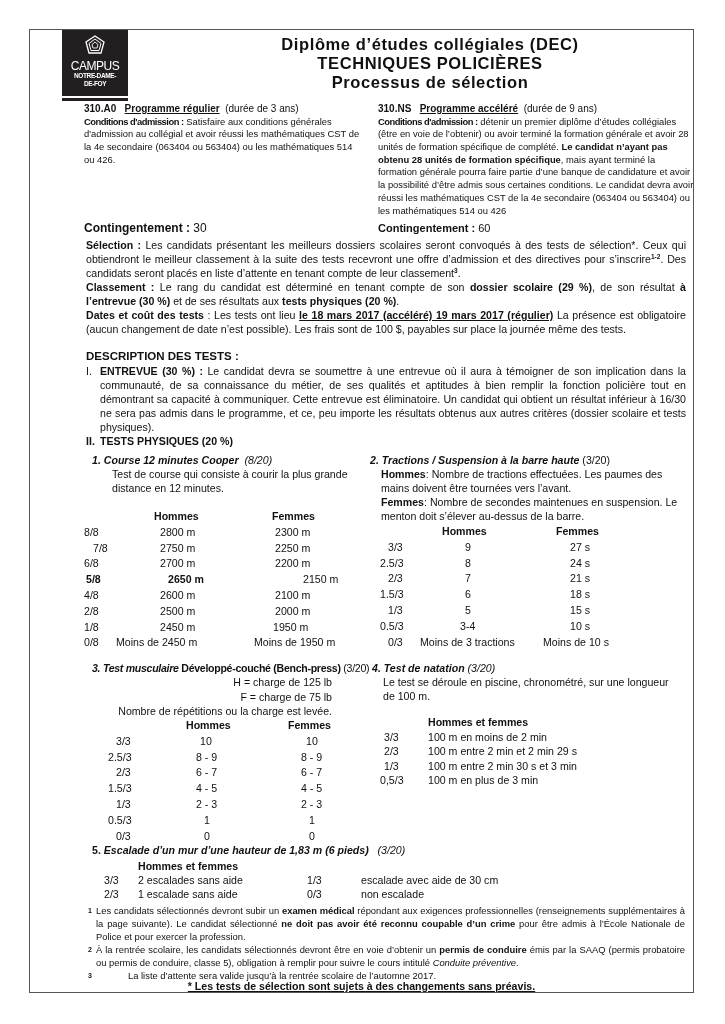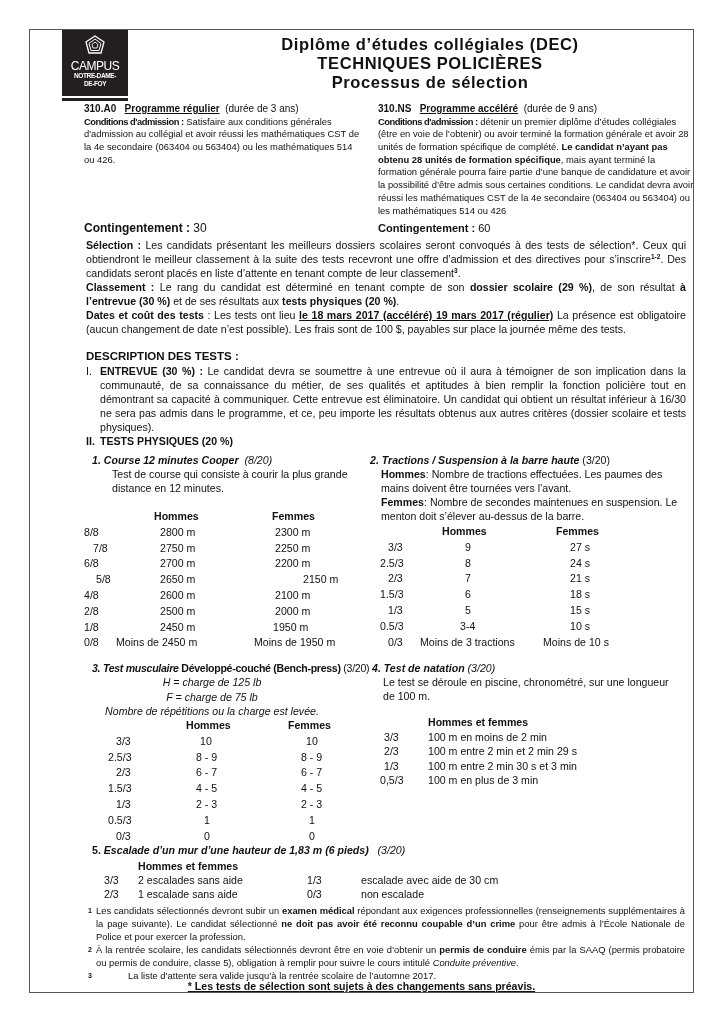--- a/index.html
+++ b/index.html
@@ -142,22 +142,22 @@
       <span style="left:9px;">7/8</span>
       <span style="left:76px;">2750 m</span>
       <span style="left:191px;">2250 m</span>
     </div>
   <div class="row">
       <span style="left:0;">6/8</span>
       <span style="left:76px;">2700 m</span>
       <span style="left:191px;">2200 m</span>
     </div>
   <div class="row">
-      <span style="left:12px;">5/8</span>
-      <span style="left:76px;">2650 m</span>
+      <span style="left:2px;font-weight:bold;">5/8</span>
+      <span style="left:84px;font-weight:bold;">2650 m</span>
       <span style="left:191px;margin-left:28px;">2150 m</span>
     </div>
   <div class="row">
       <span style="left:0;text-align:right;">4/8</span>
       <span style="left:76px;">2600 m</span>
       <span style="left:191px;">2100 m</span>
     </div>
   <div class="row">
       <span style="left:0;">2/8</span>
       <span style="left:76px;">2500 m</span>
@@ -228,21 +228,21 @@
       <span style="left:163px;">Moins de 10 s</span>
     </div>
 </div>
 
 <div class="abs body11" style="left:92px; top:661px; width:270px;">
   <div style="white-space:nowrap; letter-spacing:-0.3px;">
     <span class="b i">3. Test musculaire</span>
     <span class="b">Développé-couché (Bench-press)</span>
     <span>(3/20)</span>
   </div>
-  <div style="text-align:center; width:240px; margin-left:0px; line-height:14.5px;font-style:italic;">
+  <div style="text-align:right; width:240px; margin-left:0px; line-height:14.5px;">
     <div>H = charge de 125 lb</div>
     <div>F = charge de 75 lb</div>
     <div>Nombre de répétitions ou la charge est levée.</div>
   </div>
 </div>
 <div class="tbl" style="left:100px; top:718px; width:260px;">
   <div class="row b">
     <span style="left:86px;">Hommes</span>
     <span style="left:188px;">Femmes</span>
   </div>

